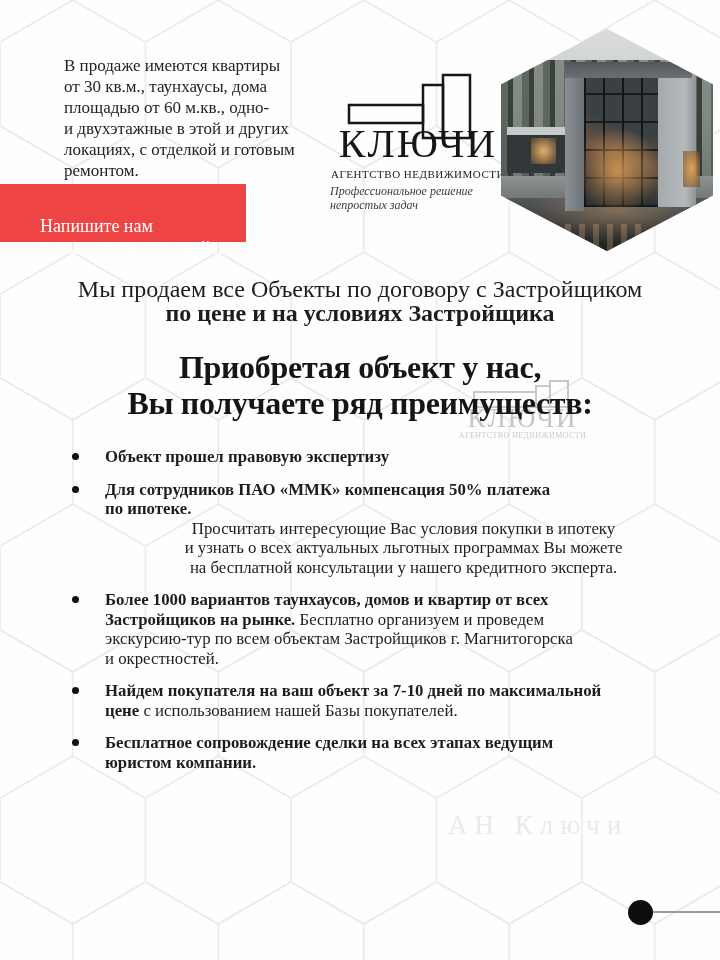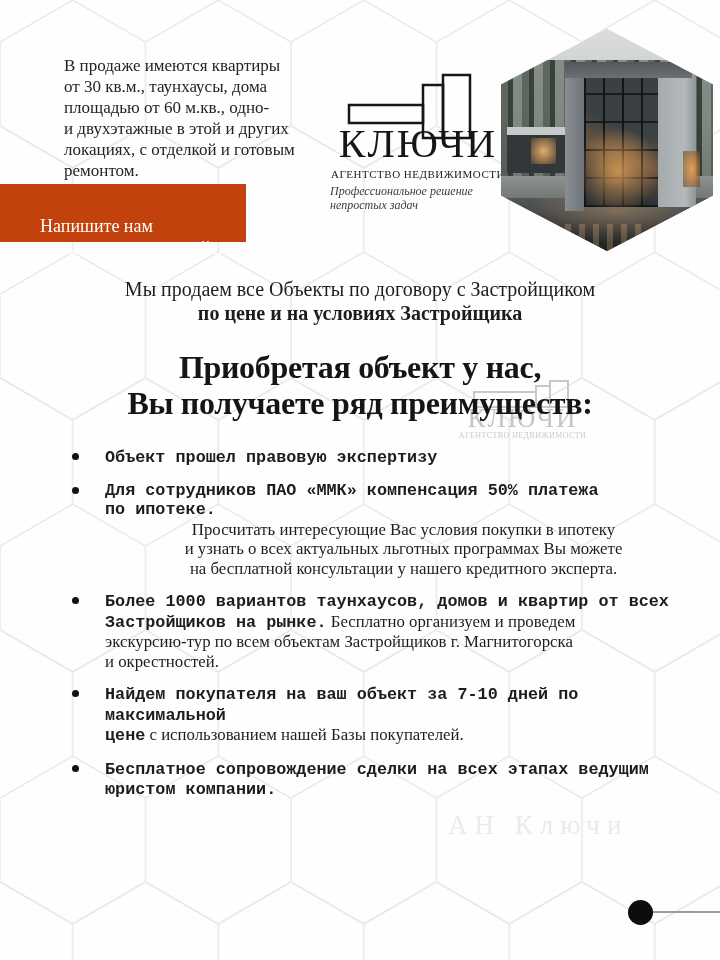--- a/index.html
+++ b/index.html
@@ -11,21 +11,21 @@
   
   .intro{
     position:absolute; left:40px; top:55px; width:280px; z-index:2;
     font-size:17px; line-height:21px; font-weight:500; color:#232323;
     white-space:pre-line;
     margin-left:24px;
   }
   
   .write-box{
     position:absolute; left:0; top:184px; width:246px; height:58px; z-index:2;
-    background:#c2410c; color:#fff; box-sizing:border-box;
+    background:#ef4444; color:#fff; box-sizing:border-box;
     padding:9px 0 0 40px; font-size:18px; line-height:22px; white-space:pre-line;
   }
   
   .logo-key{position:absolute; left:340px; top:62px; z-index:2;}
   .logo-name{
     position:absolute; left:330px; top:120px; width:176px; z-index:2;
     text-align:center; font-size:40px; letter-spacing:2px; color:#161616;
   }
   .logo-sub{
     position:absolute; left:330px; top:168px; width:176px; z-index:2;
@@ -61,42 +61,42 @@
   .ph-glass{left:39%; top:22%; width:35%; height:58%;
     background:
       radial-gradient(circle at 45% 72%, rgba(240,170,90,.75), transparent 42%),
       repeating-linear-gradient(90deg, rgba(15,18,20,.9) 0 2px, transparent 2px 19px),
       repeating-linear-gradient(0deg, rgba(15,18,20,.8) 0 2px, transparent 2px 28px),
       linear-gradient(200deg, #3a4044 0 38%, #6b5440 58%, #2c3134 82%);}
   .ph-reflect{left:30%; bottom:0; width:40%; height:12%;
     background:repeating-linear-gradient(90deg, rgba(240,190,130,.25) 0 6px, transparent 6px 14px);}
   
   .banner{position:absolute; left:0; top:277px; width:720px; z-index:2; text-align:center;
-    font-size:20px; line-height:24px; color:#1d1d1d;}
+    font-size:24px; line-height:24px; color:#1d1d1d;}
   .banner .b2{font-weight:700; display:block;}
   .banner .b1{display:block;}
   
   .heading{position:absolute; left:0; top:349px; width:720px; z-index:3; text-align:center;
     font-size:32px; font-weight:700; line-height:36px; letter-spacing:-0.3px;
     color:#151515; white-space:pre-line;font-family:Liberation Serif, serif;}
   
   .wm{z-index:1; color:#c7c5c5;}
   .wm-key{position:absolute; left:468px; top:380px;}
   .wm-name{position:absolute; left:455px; top:403px; width:135px; text-align:center;
     font-size:27px; letter-spacing:2px; color:#c6c4c4;}
   .wm-sub{position:absolute; left:455px; top:431px; width:135px; text-align:center;
     font-size:8px; letter-spacing:0.4px; color:#cbc9c9;}
   .wm-ghost{position:absolute; left:448px; top:810px; z-index:1;
     font-size:27px; letter-spacing:7px; color:#ebe9e9;}
   
   .benefits{position:absolute; left:70px; top:447px; width:632px; z-index:2;
     list-style:none; margin:0; padding:0; font-size:16.8px; line-height:19.5px; color:#1d1d1d;}
   .benefit{position:relative; padding-left:35px; margin-bottom:13px;}
   .dot{position:absolute; left:2px; top:6px; width:7px; height:7px; border-radius:50%; background:#111;}
-  .b-bold{font-weight:700; white-space:pre-line;font-family:Liberation Mono, monospace;}
+  .b-bold{font-weight:700; white-space:pre-line;}
   .b-reg{white-space:pre-line;text-align:center;}
   .stacked .b-bold,.stacked .b-reg{display:block;}
   
   .footer-dot{position:absolute; left:628px; top:900px; width:25px; height:25px;
     border-radius:50%; background:#0d0d0d; z-index:2;}
   .footer-line{position:absolute; left:652px; top:911px; width:68px; height:2px;
     background:#9b9b9b; z-index:1;}
 </style>
 </head>
 <body>

